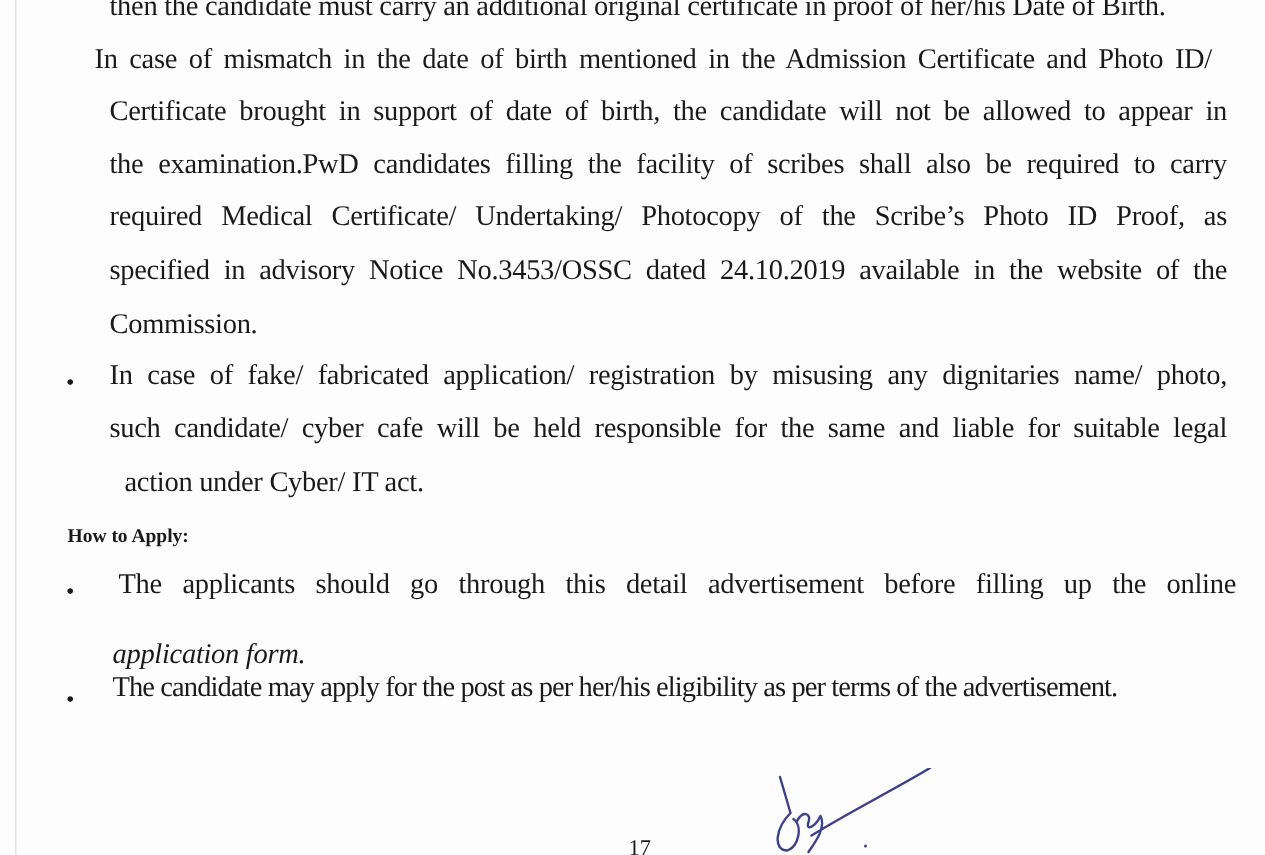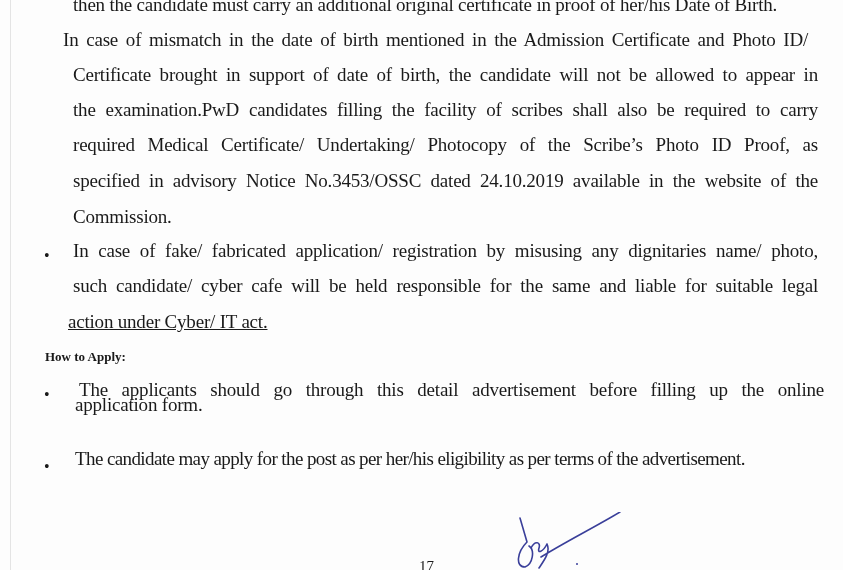--- a/index.html
+++ b/index.html
@@ -51,30 +51,30 @@
     <div class="line justify" style="left:73px;top:99px;width:745px;">the examination.PwD candidates filling the facility of scribes shall also be required to carry</div>
     <div class="line justify" style="left:73px;top:134px;width:745px;">required Medical Certificate/ Undertaking/ Photocopy of the Scribe’s Photo ID Proof, as</div>
     <div class="line justify" style="left:73px;top:170px;width:745px;">specified in advisory Notice No.3453/OSSC dated 24.10.2019 available in the website of the</div>
     <div class="line" style="left:73px;top:206px;">Commission.</div>
   </div>
 
   <div>
     <span class="bullet" style="left:44px;top:245px;">•</span>
     <div class="line justify" style="left:73px;top:240px;width:745px;">In case of fake/ fabricated application/ registration by misusing any dignitaries name/ photo,</div>
     <div class="line justify" style="left:73px;top:275px;width:745px;">such candidate/ cyber cafe will be held responsible for the same and liable for suitable legal</div>
-    <div class="line" style="left:68px;top:311px;text-decoration:underline;">action under Cyber/ IT act.</div>
+    <div class="line" style="left:83px;top:311px;">action under Cyber/ IT act.</div>
   </div>
 
   <div class="heading">How to Apply:</div>
 
   <div>
     <div>
       <span class="bullet" style="left:44px;top:384px;">•</span>
       <div class="line justify" style="left:79px;top:379px;width:745px;">The applicants should go through this detail advertisement before filling up the online</div>
-      <div class="line" style="left:75px;top:394px;">application form.</div>
+      <div class="line" style="left:75px;top:426px;font-style:italic;">application form.</div>
     </div>
     <div>
       <span class="bullet" style="left:44px;top:456px;">•</span>
       <div class="line" style="left:75px;top:448px;width:745px;letter-spacing:-0.6px;">The candidate may apply for the post as per her/his eligibility as per terms of the advertisement.</div>
     </div>
   </div>
 
   <div class="page-number">17</div>
 
   <svg class="signature" width="125" height="60" viewBox="0 0 125 60">

